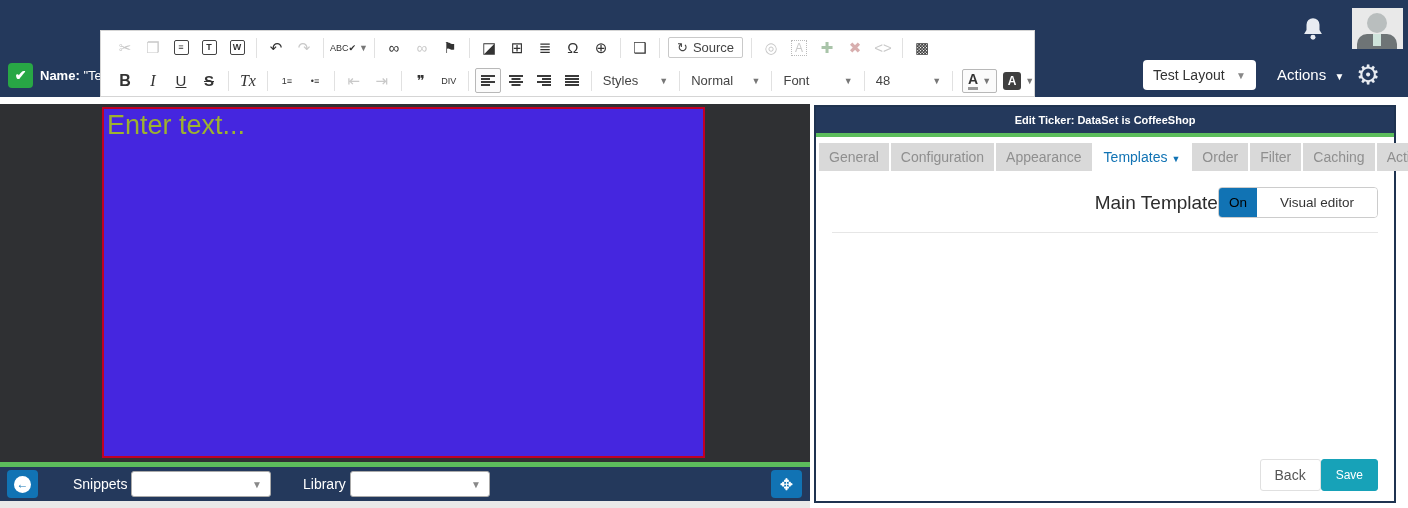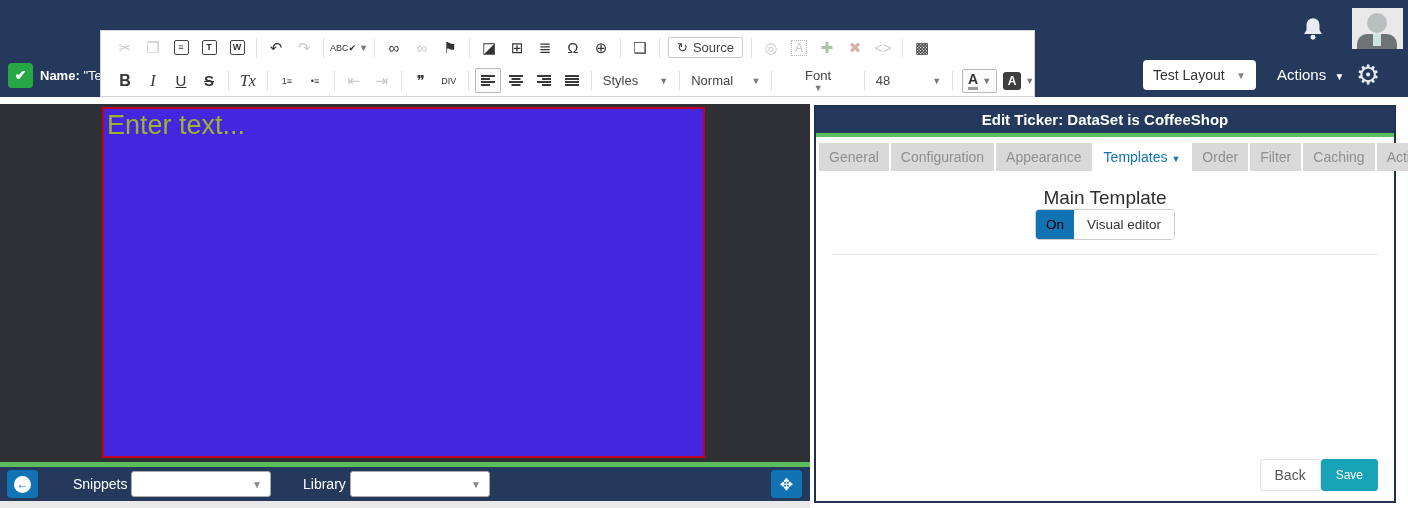--- a/index.html
+++ b/index.html
@@ -59,32 +59,32 @@
   .circle-btn { position:absolute; top:3px; width:31px; height:28px; background:#1173B4; border-radius:4px; display:flex; align-items:center; justify-content:center; }
   .circle-btn.back { left:7px; }
   .circle-btn.move { left:771px; color:#fff; font-size:16px; }
   .circle-btn .circ { width:17px; height:17px; border-radius:50%; background:#fff; color:#1173B4; font-size:12px; font-weight:bold; text-align:center; line-height:16px; }
   .bb-label { position:absolute; top:9px; color:#fff; font-size:14px; }
   .bb-dd { position:absolute; top:4px; width:140px; height:26px; background:#fff; border:1px solid #AAA; border-radius:3px; display:flex; align-items:center; justify-content:flex-end; padding-right:8px; color:#888; font-size:10px; }
   .gray-strip { position:absolute; left:0; top:501px; width:810px; height:7px; background:#E9E9E9; }
 
   
   .panel { position:absolute; left:814px; top:105px; width:582px; height:398px; background:#fff; border:2px solid #1F3350; display:flex; flex-direction:column; }
-  .panel-header { height:26px; background:#24395C; color:#fff; font-weight:bold; font-size:15px; text-align:center; line-height:26px; }
+  .panel-header { height:26px; background:#24395C; color:#fff; font-weight:bold; font-size:11px; text-align:center; line-height:26px; }
   .panel-green { height:4px; background:#5CBD5C; }
   .tabs { display:flex; gap:2px; padding:6px 3px 0 3px; background:#fff; }
   .tab { background:#D9D9D9; color:#8F8F8F; font-size:14px; padding:6px 10px; white-space:nowrap; }
   .tab.active { background:#fff; color:#1173B4; }
   .tab .caret { font-size:9px; margin-left:4px; }
   .panel-content { flex:1; display:flex; flex-direction:column; padding:16px 16px 10px 16px; }
-  .section-row { display:flex; justify-content:flex-end; align-items:center;flex-direction:column; }
+  .section-row { display:flex; justify-content:flex-end; align-items:center; }
   .section-title { font-size:19px; color:#2D2D2D; }
   .toggle { display:flex; border:1px solid #CCC; border-radius:4px; overflow:hidden; font-size:13.5px; }
   .toggle .on { background:#1173B4; color:#000000; padding:7px 10px; }
-  .toggle .visual { background:#fff; color:#333; padding:7px 13px; }
+  .toggle .visual { background:#fff; color:#333; padding:7px 23px; }
   .divider { border-top:1px solid #E6E6E6; margin:14px 0 12px 0; }
   .desc { font-size:14.5px; color:#3C3C3C; line-height:1.5; max-width:556px; }
   .panel-footer { margin-top:auto; display:flex; justify-content:flex-end; }
   .btn-back { background:#fff; border:1px solid #E0E0E0; border-radius:3px; color:#555; font-size:14px; padding:7px 14px; }
   .btn-save { background:#17A2B8; border:1px solid #17A2B8; border-radius:3px; color:#fff; font-size:12px; padding:7px 14px; }
 </style>
 </head>
 <body>
 
 <div id="root">
@@ -277,21 +277,21 @@
         <div class="tdrop" style="width: 80px;">
           <span>Styles</span>
           <span class="caret">▼</span>
         </div>
         <div class="tsep"></div>
         <div class="tdrop" style="width: 84px;">
           <span>Normal</span>
           <span class="caret">▼</span>
         </div>
         <div class="tsep"></div>
-        <div class="tdrop" style="width: 84px; flex-direction: column;">
+        <div class="tdrop" style="width: 84px;">
           <span>Font</span>
           <span class="caret">▼</span>
         </div>
         <div class="tsep"></div>
         <div class="tdrop" style="width: 80px;">
           <span>48</span>
           <span class="caret">▼</span>
         </div>
         <div class="tsep"></div>
         <div class="colorA">

